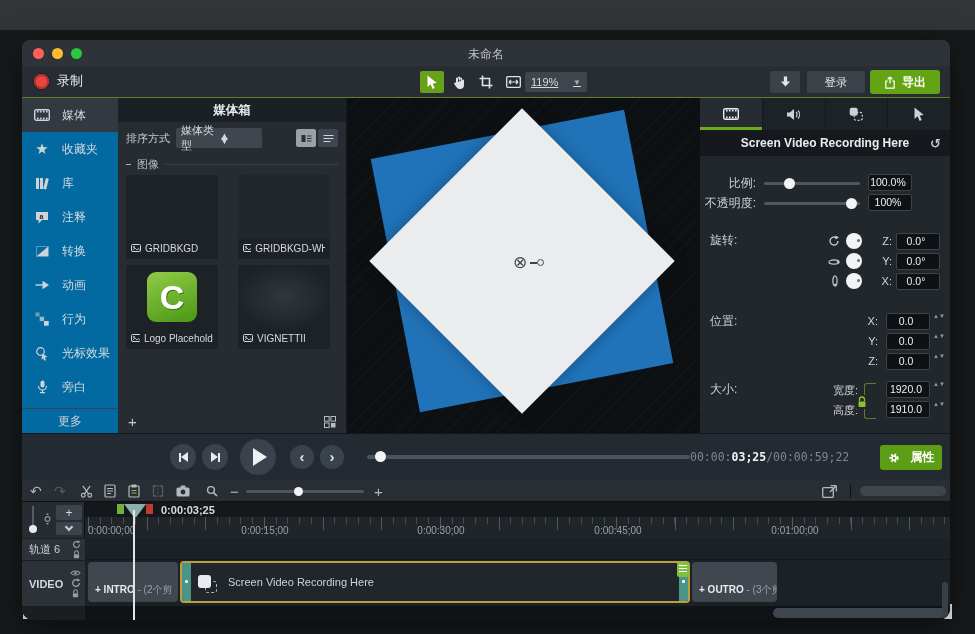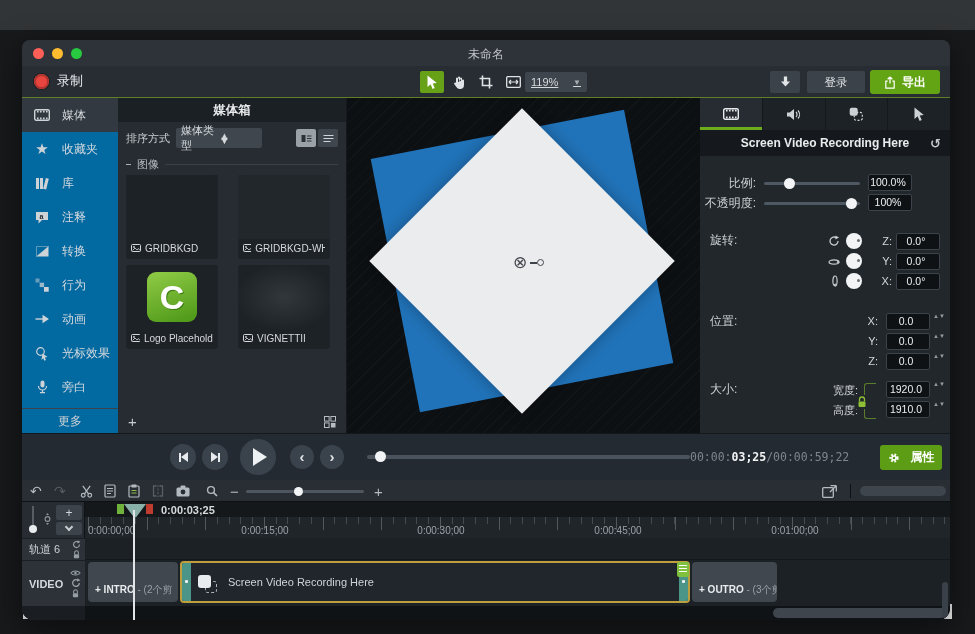--- a/index.html
+++ b/index.html
@@ -306,36 +306,36 @@
           <span class="sbicon">
               <svg width="13" height="11" viewBox="0 0 13 11">
                 <path d="M0.5 10.5 L12.5 0.5 V10.5 Z" fill="currentColor"></path>
                 <path d="M0.5 0.5 H12.5 L0.5 10.5 Z" fill="none" stroke="currentColor" stroke-width="0.9" opacity="0.5"></path>
               </svg>
             </span>
           <span class="sblabel">转换</span>
         </div>
         <div class="sbitem">
           <span class="sbicon">
+              <svg width="15" height="10" viewBox="0 0 15 10">
+                <path d="M0.5 5 H8.5" stroke="currentColor" stroke-width="1.4"></path>
+                <path d="M7.5 0.8 L14 5 L7.5 9.2 Z" fill="currentColor"></path>
+              </svg>
+            </span>
+          <span class="sblabel">动画</span>
+        </div>
+        <div class="sbitem">
+          <span class="sbicon">
               <svg width="14" height="14" viewBox="0 0 14 14">
                 <rect x="0.5" y="0.5" width="4" height="4" fill="currentColor" opacity="0.5"></rect>
                 <rect x="4.7" y="4.7" width="4.4" height="4.4" fill="currentColor" opacity="0.75"></rect>
                 <rect x="9" y="9" width="4.7" height="4.7" fill="currentColor"></rect>
               </svg>
             </span>
           <span class="sblabel">行为</span>
-        </div>
-        <div class="sbitem">
-          <span class="sbicon">
-              <svg width="15" height="10" viewBox="0 0 15 10">
-                <path d="M0.5 5 H8.5" stroke="currentColor" stroke-width="1.4"></path>
-                <path d="M7.5 0.8 L14 5 L7.5 9.2 Z" fill="currentColor"></path>
-              </svg>
-            </span>
-          <span class="sblabel">动画</span>
         </div>
         <div class="sbitem">
           <span class="sbicon">
               <svg width="14" height="15" viewBox="0 0 14 15">
                 <circle cx="5.5" cy="5.5" r="3.8" fill="none" stroke="currentColor" stroke-width="1.2"></circle>
                 <path d="M7.5 7.5 l5 3.6 -2.7 0.4 1.2 2.4 -1.6 0.8 -1.2 -2.4 -1.8 1.8 Z" fill="currentColor"></path>
               </svg>
             </span>
           <span class="sblabel">光标效果</span>
         </div>

